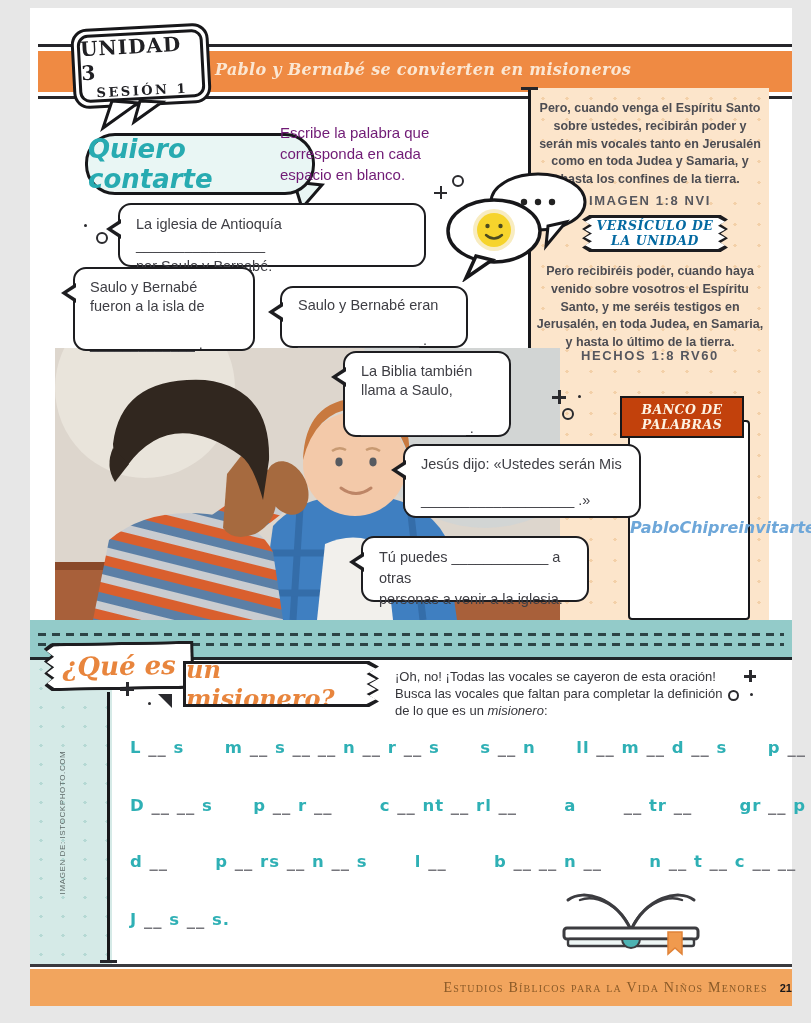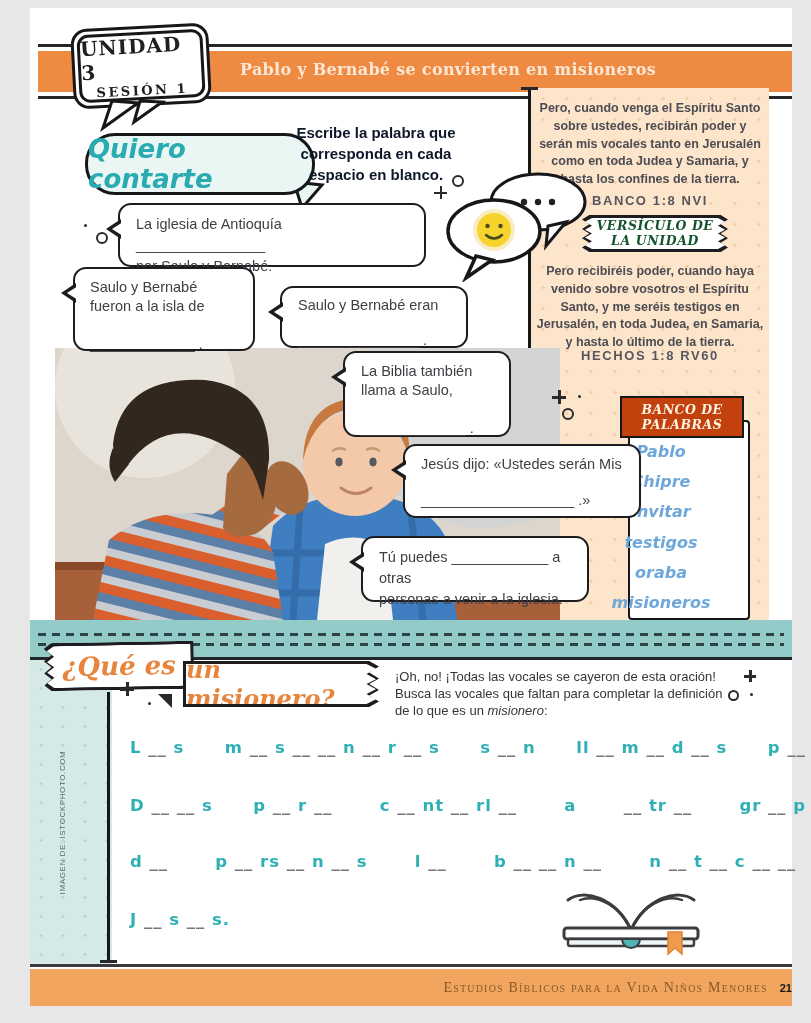--- a/index.html
+++ b/index.html
@@ -4,53 +4,53 @@
 <style>
   html,body{margin:0;padding:0;}
   body{background:#e7e7e7;font-family:"Liberation Sans",sans-serif;}
   .stage{position:relative;width:811px;height:1023px;background:#e7e7e7;overflow:hidden;}
   .abs{position:absolute;}
   .page{left:30px;top:8px;width:762px;height:998px;background:#ffffff;}
 
   
   .rule{background:#26262a;height:3px;}
   .banner{left:38px;top:51px;width:754px;height:41px;background:#ef8a43;}
-  .banner-title{left:215px;top:60px;width:560px;font-family:"DejaVu Serif",serif;font-weight:bold;font-size:16px;color:#fbe7d3;letter-spacing:.3px;margin-left:25px;}
+  .banner-title{left:215px;top:60px;width:560px;font-family:"DejaVu Serif",serif;font-style:italic;font-weight:bold;font-size:16px;color:#fbe7d3;letter-spacing:.3px;}
   .unidad{left:72px;top:26px;width:138px;height:80px;transform:rotate(-3deg);z-index:5;}
   .unidad-outer{position:absolute;inset:0;background:#fff;border:3px solid #17171a;border-radius:16px;padding:3px;box-sizing:border-box;}
   .unidad-inner{width:100%;height:100%;border:3px solid #17171a;border-radius:11px;box-sizing:border-box;display:flex;flex-direction:column;align-items:center;justify-content:center;background:#fff;}
   .unidad-l1{font-family:"DejaVu Serif",serif;font-weight:bold;font-size:20px;color:#202024;letter-spacing:1px;}
   .unidad-l2{font-family:"DejaVu Serif",serif;font-weight:bold;font-size:13px;color:#202024;letter-spacing:2.5px;margin-top:1px;}
   .unidad-tails{left:100px;top:100px;z-index:6;}
 
   
   .quiero{left:85px;top:133px;width:224px;height:56px;background:#e9f6f4;border:3.5px solid #17171a;border-radius:30px;display:flex;align-items:center;justify-content:center;z-index:4;}
   .quiero-text{font-family:"DejaVu Sans",sans-serif;font-weight:bold;font-style:italic;font-size:26px;color:#28abb1;}
   .quiero-tail{left:290px;top:180px;z-index:3;}
-  .instruction{left:280px;top:122px;width:192px;text-align:center;font-weight:bold;font-size:15px;line-height:1.4;color:#0f172a;white-space:pre-line;z-index:4;}
+  .instruction{left:280px;top:122px;width:192px;font-weight:normal;font-size:15px;line-height:1.4;color:#701a75;white-space:pre-line;z-index:4;}
 
   
   .vline{width:2.5px;background:#17171a;}
   .peach{left:531px;top:88px;width:238px;height:532px;background:#fce5cb;
     background-image:radial-gradient(#f3d0a8 1.6px,transparent 1.7px);background-size:24px 21px;}
   .verse{left:534px;width:232px;text-align:center;font-size:12.5px;font-weight:600;color:#4c4c52;line-height:1.42;white-space:pre-line;}
   .verse-ref{left:534px;width:232px;text-align:center;font-size:13px;font-weight:bold;color:#56575e;letter-spacing:1.6px;}
   .zz{z-index:3;}
   .zz .zz-bg{position:absolute;inset:0;background:#1d1d20;}
   .zz .zz-fg{position:absolute;inset:3px;background:#ffffff;display:flex;flex-direction:column;align-items:center;justify-content:center;}
   .zz-both .zz-bg,.zz-both .zz-fg{clip-path:polygon(5% 0,95% 0,100% 12%,95% 25%,100% 38%,95% 50%,100% 63%,95% 75%,100% 88%,95% 100%,5% 100%,0 88%,5% 75%,0 63%,5% 50%,0 38%,5% 25%,0 12%);}
   .zz-left .zz-bg,.zz-left .zz-fg{clip-path:polygon(100% 0,100% 100%,5% 100%,0 88%,5% 75%,0 63%,5% 50%,0 38%,5% 25%,0 12%,5% 0);}
   .zz-right .zz-bg,.zz-right .zz-fg{clip-path:polygon(0 0,95% 0,100% 12%,95% 25%,100% 38%,95% 50%,100% 63%,95% 75%,100% 88%,95% 100%,0 100%);}
-  .vbadge-line{font-family:"DejaVu Serif",serif;font-weight:bold;font-style:italic;font-size:12.5px;color:#14532d;letter-spacing:.6px;line-height:1.15;}
+  .vbadge-line{font-family:"DejaVu Serif",serif;font-weight:bold;font-style:italic;font-size:12.5px;color:#0369a1;letter-spacing:.6px;line-height:1.15;}
 
   
   .bank-outline{left:628px;top:420px;width:118px;height:196px;background:#ffffff;border:2.5px solid #17171a;border-radius:4px;z-index:2;}
   .bank-header{left:620px;top:396px;width:124px;height:42px;background:#c2410c;border:2.5px solid #17171a;display:flex;flex-direction:column;align-items:center;justify-content:center;z-index:3;box-sizing:border-box;}
   .bank-header div{font-family:"DejaVu Serif",serif;font-weight:bold;font-style:italic;font-size:12.5px;color:#fdf2e2;letter-spacing:.5px;line-height:1.2;}
-  .bank-words{left:604px;top:442px;width:114px;height:170px;display:flex;flex-direction:column;align-items:center;justify-content:space-between;z-index:3;}
+  .bank-words{left:630px;top:442px;width:114px;height:170px;display:flex;align-items:center;justify-content:space-between;z-index:3;}
   .bank-words span{font-family:"DejaVu Sans",sans-serif;font-style:italic;font-weight:600;font-size:16px;color:#6ea7d9;}
 
   
   .bubble{background:#fff;border:2.5px solid #1d1d20;border-radius:13px;padding:9px 12px 8px 16px;box-sizing:border-box;font-size:14.5px;color:#3e3e44;font-weight:500;line-height:1.45;white-space:pre-line;z-index:4;}
   .bubble:before{content:"";position:absolute;left:-14px;top:14px;border-top:10px solid transparent;border-bottom:10px solid transparent;border-right:15px solid #1d1d20;}
   .bubble:after{content:"";position:absolute;left:-8px;top:17px;border-top:7px solid transparent;border-bottom:7px solid transparent;border-right:11px solid #ffffff;}
 
   
   .chat-icons{z-index:5;}
 
@@ -124,21 +124,21 @@
   <div class="abs peach"></div>
   <div class="abs vline" style="left:528px;top:88px;height:532px;"></div>
   <div class="abs rule" style="left:521px;top:87px;width:17px;height:2.5px;"></div>
   <div class="abs rule" style="left:521px;top:617px;width:17px;height:2.5px;"></div>
 
   <div class="abs verse" style="top:100px;">Pero, cuando venga el Espíritu Santo
 sobre ustedes, recibirán poder y
 serán mis vocales tanto en Jerusalén
 como en toda Judea y Samaria, y
 hasta los confines de la tierra.</div>
-  <div class="abs verse-ref" style="top:193px;">BANCO 1:8 NVI</div>
+  <div class="abs verse-ref" style="top:193px;">IMAGEN 1:8 NVI</div>
 
   <div class="abs zz zz-both" style="left:582px;top:215px;width:146px;height:37px;">
     <div class="zz-bg"></div>
     <div class="zz-fg">
       <div class="vbadge-line">VERSÍCULO DE</div>
       <div class="vbadge-line">LA UNIDAD</div>
     </div>
   </div>
 
   <div class="abs verse" style="top:263px;">Pero recibiréis poder, cuando haya

